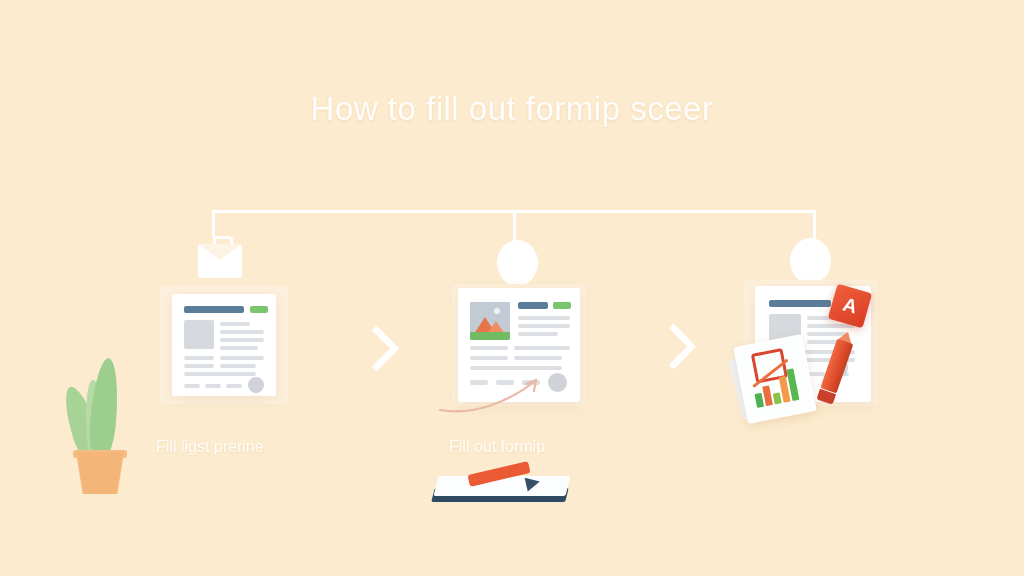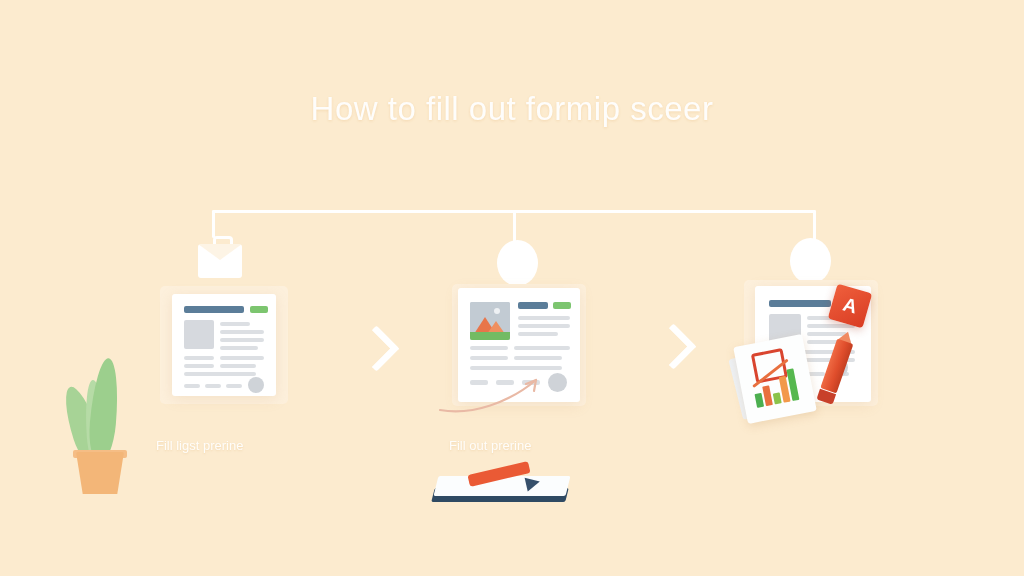--- a/index.html
+++ b/index.html
@@ -347,21 +347,21 @@
     width: 17px; height: 11px;
     background: #c8402a;
     border-radius: 0 0 3px 3px;
   }
 
   .curve-arrow { position: absolute; left: 438px; top: 372px; width: 120px; height: 44px; }
 
   
   .step-label {
     position: absolute;
-    font-size: 13px;
+    font-size: 16px;
     color: #ffffff;
     opacity: 0.9;
     text-shadow: 0 1px 2px rgba(234, 196, 142, 0.5);
     white-space: nowrap;
   }
   .lbl1 { left: 156px; top: 438px; }
   .lbl2 { left: 449px; top: 438px; }
   .lbl3 { left: 745px; top: 438px; }
 </style>
 </head>
@@ -486,15 +486,15 @@
   </div>
 
   <div class="notebook">
     <div class="nb-edge"></div>
     <div class="nb-top"></div>
     <div class="nb-pencil"></div>
     <div class="nb-tip"></div>
   </div>
 
   <div class="step-label lbl1">Fill ligst prerine</div>
-  <div class="step-label lbl2">Fill out prerine</div>
+  <div class="step-label lbl2">Fill out formip</div>
 
 </div>
 
 </body></html>

